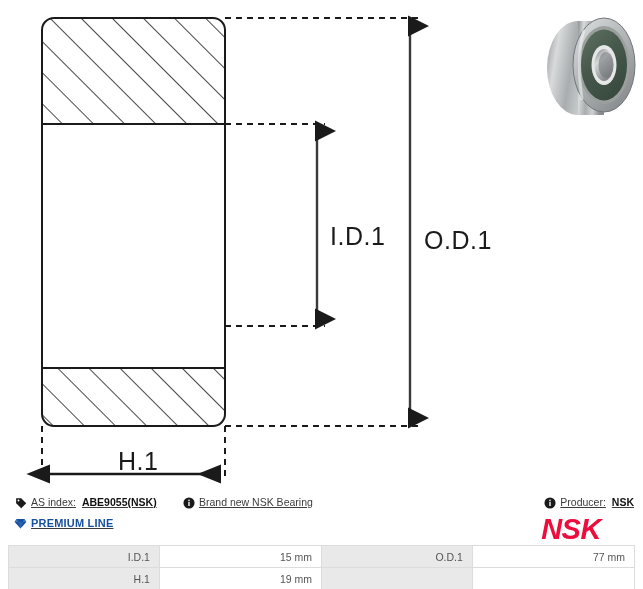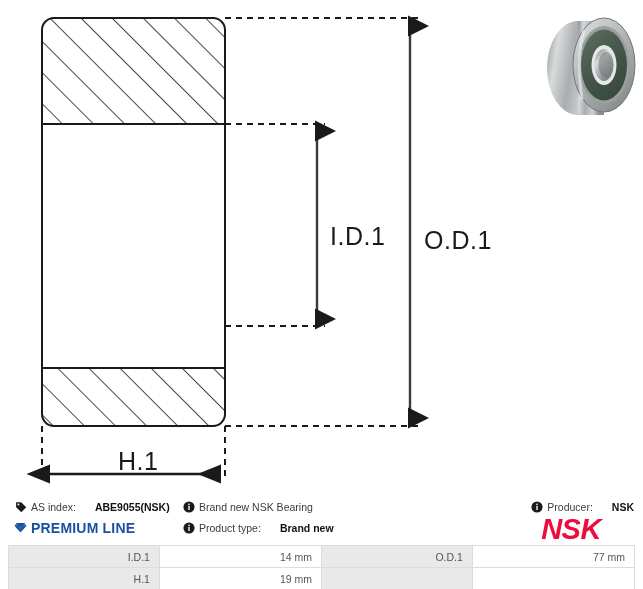--- a/index.html
+++ b/index.html
@@ -47,32 +47,33 @@
   .info-col {
     position: absolute;
     top: 0;
   }
   #info-col-left  { left: 14px;  width: 210px; }
   #info-col-mid   { left: 182px; width: 230px; }
   #info-col-right { left: 444px; width: 190px; }
 
   .info-line {
     display: flex;
-    align-items: center;
+    align-items: flex-start;
     height: 21px;
     font-size: 10.5px;
     color: #3b3b3b;
     white-space: nowrap;
+    text-decoration: underline;
   }
   .info-line .label { color: #3b3b3b; }
-  .info-line .value { font-weight: bold; color: #111111; margin-left: 19px; }
+  .info-line .value { font-weight: bold; color: #111111; margin-left: 6px; }
   .premium-text {
     color: #17509e;
     font-weight: bold;
-    font-size: 14px;
+    font-size: 11px;
     letter-spacing: 0.2px;
   }
 
   .ico {
     display: inline-flex;
     align-items: center;
     justify-content: center;
     width: 13px;
     height: 13px;
     margin-right: 4px;
@@ -256,31 +257,20 @@
     <div class="info-line">
       <span class="ico">
         <svg width="12" height="12" viewBox="0 0 16 16">
           <circle cx="8" cy="8" r="7.4" fill="#1a1a1a"></circle>
           <rect x="7.1" y="6.4" width="1.8" height="5.6" fill="#ffffff"></rect>
           <rect x="7.1" y="3.5" width="1.8" height="1.9" fill="#ffffff"></rect>
         </svg>
       </span>
       <span class="label">Brand new NSK Bearing</span>
     </div>
-    <div class="info-line">
-      <span class="ico">
-        <svg width="12" height="12" viewBox="0 0 16 16">
-          <circle cx="8" cy="8" r="7.4" fill="#1a1a1a"></circle>
-          <rect x="7.1" y="6.4" width="1.8" height="5.6" fill="#ffffff"></rect>
-          <rect x="7.1" y="3.5" width="1.8" height="1.9" fill="#ffffff"></rect>
-        </svg>
-      </span>
-      <span class="label">Product type:</span>
-      <span class="value">Brand new</span>
-    </div>
   </div>
 
   <div class="info-col" id="info-col-right">
     <div class="info-line">
       <span class="ico">
         <svg width="12" height="12" viewBox="0 0 16 16">
           <circle cx="8" cy="8" r="7.4" fill="#1a1a1a"></circle>
           <rect x="7.1" y="6.4" width="1.8" height="5.6" fill="#ffffff"></rect>
           <rect x="7.1" y="3.5" width="1.8" height="1.9" fill="#ffffff"></rect>
         </svg>
@@ -293,21 +283,21 @@
         <text id="nsk-logo-text" x="59" y="25" text-anchor="middle" font-family="Liberation Sans, sans-serif" font-size="29" font-weight="bold" font-style="italic" fill="#ec0d3c" letter-spacing="-0.5">NSK</text>
       </svg>
     </div>
   </div>
 </div>
 
 <table id="spec-table">
   <tbody>
     <tr>
       <td class="cell-label" style="width:24%">I.D.1</td>
-      <td class="cell-value" style="width:26%">14 mm</td>
+      <td class="cell-value" style="width:26%">15 mm</td>
       <td class="cell-label" style="width:24%">O.D.1</td>
       <td class="cell-value" style="width:26%">77 mm</td>
     </tr>
     <tr>
       <td class="cell-label">H.1</td>
       <td class="cell-value">19 mm</td>
       <td class="cell-label"></td>
       <td class="cell-value"></td>
     </tr>
   </tbody>

